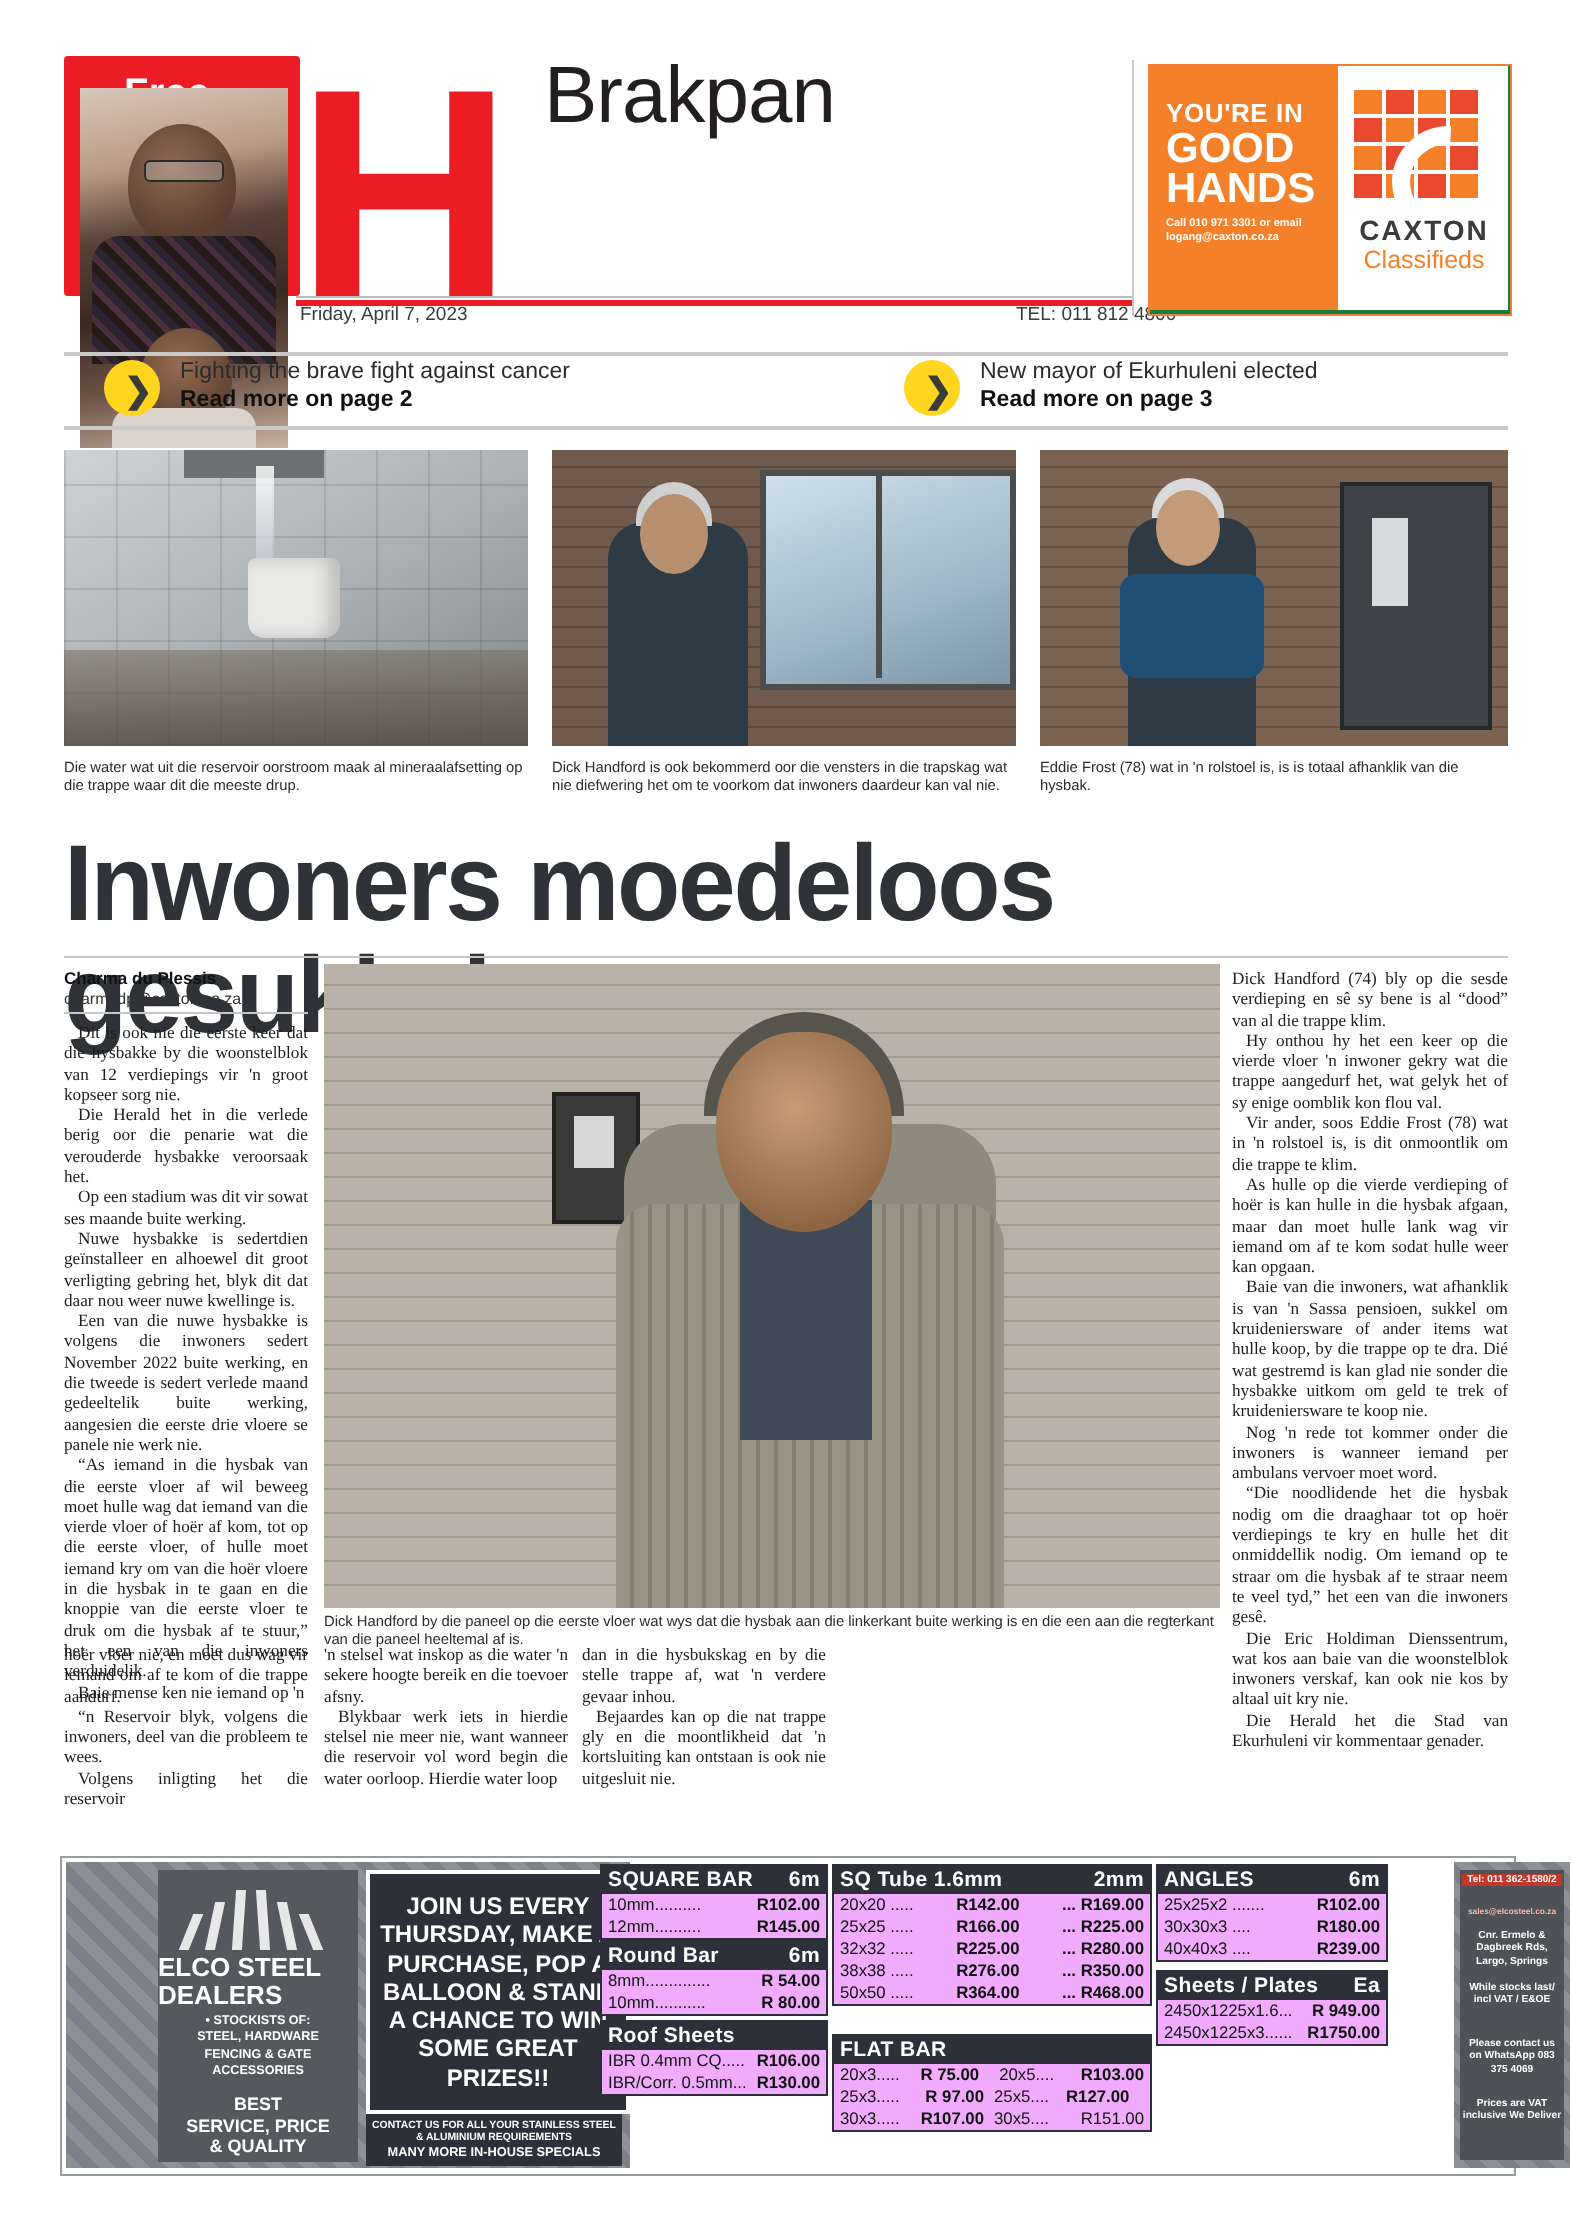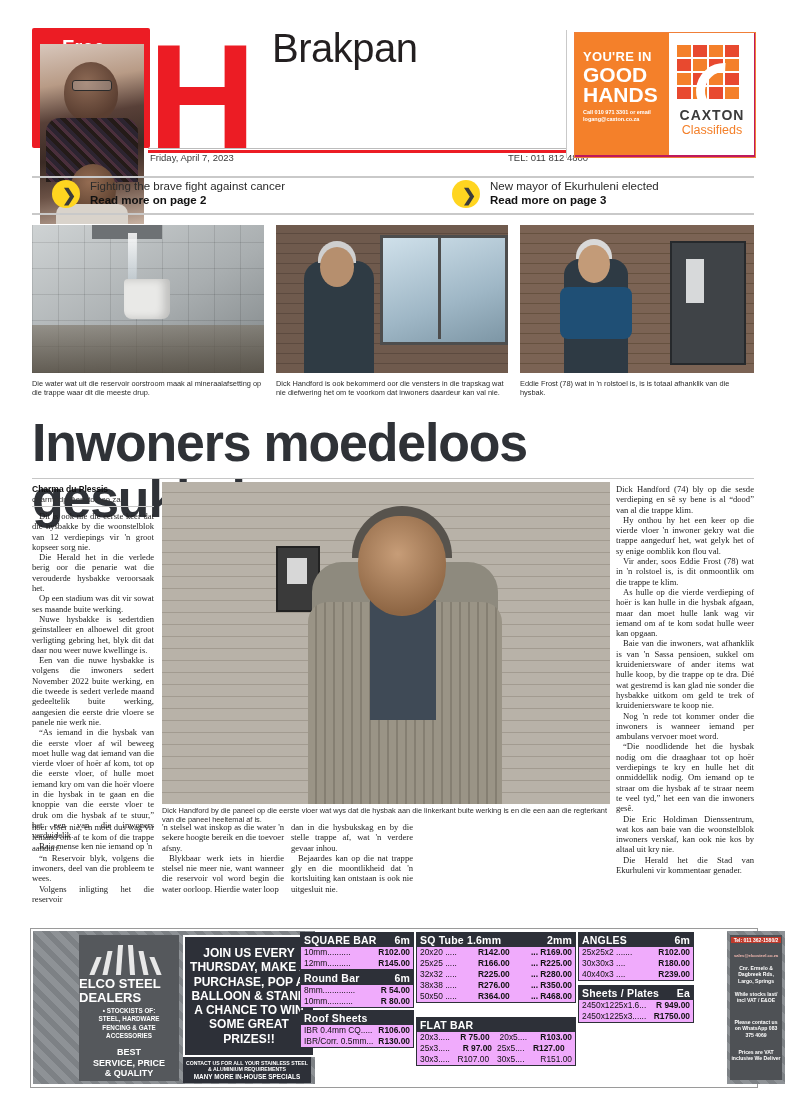--- a/index.html
+++ b/index.html
@@ -31,21 +31,21 @@
     font-family:"Liberation Sans",sans-serif;font-weight:bold;letter-spacing:-6px;}
   .mh-brakpan{position:absolute;left:272px;top:28px;font-size:40px;line-height:40px;color:#231f20;font-weight:normal;letter-spacing:-.5px;}
   .mh-herald{position:absolute;left:236px;top:52px;font-size:104px;line-height:104px;color:#ec1c24;font-weight:bold;letter-spacing:-4px;}
   .mh-rule-red{position:absolute;left:148px;top:150px;width:418px;height:3px;background:#ec1c24;}
   .mh-rule-thin{position:absolute;left:148px;top:148px;width:418px;height:1px;background:#bcbcbc;}
   .mh-date{position:absolute;left:150px;top:152px;font-size:9.5px;color:#3b3b3b;}
   .mh-tel{position:absolute;left:508px;top:152px;font-size:9.5px;color:#3b3b3b;}
   .mh-vline{position:absolute;left:566px;top:30px;width:1px;height:128px;background:#c9c9c9;}
 
   
-  .cax{position:absolute;left:574px;top:32px;width:180px;height:124px;border:1px solid #f07f38;background:#be185d;}
+  .cax{position:absolute;left:574px;top:32px;width:180px;height:124px;border:1px solid #f07f38;background:#15803d;}
   .cax-left{position:absolute;left:0;top:0;width:94px;height:122px;background:#f4802a;}
   .cax-l1{position:absolute;left:8px;top:16px;color:#fff;font-size:13px;font-weight:bold;letter-spacing:.3px;}
   .cax-l2{position:absolute;left:8px;top:32px;color:#fff;font-size:21px;font-weight:bold;line-height:20px;}
   .cax-l3{position:absolute;left:8px;top:52px;color:#fff;font-size:21px;font-weight:bold;line-height:20px;}
   .cax-small{position:absolute;left:8px;top:76px;color:#fff;font-size:5.5px;line-height:7px;width:84px;font-weight:bold;}
   .cax-right{position:absolute;left:94px;top:0;width:85px;height:122px;background:#fff;}
   .cax-grid{position:absolute;left:8px;top:12px;width:64px;height:56px;}
   .cax-grid i{position:absolute;width:14px;height:12px;display:block;}
   .cax-c{position:absolute;left:19px;top:18px;width:38px;height:38px;border:9px solid #fff;border-radius:50%;border-right-color:transparent;transform:rotate(-42deg);}
   .cax-caxton{position:absolute;left:6px;top:74px;width:74px;text-align:center;color:#3b3b3b;font-size:14px;font-weight:bold;letter-spacing:1px;}
@@ -453,21 +453,21 @@
             <span style="width:26%;font-weight:bold;text-align:right">R103.00</span>
           </div>
           <div class="rw3">
             <span style="width:23%">25x3.....</span>
             <span style="width:25%;font-weight:bold;text-align:right">R  97.00</span>
             <span style="width:24%;padding-left:5px">25x5....</span>
             <span style="width:26%;font-weight:bold;text-align:left">R127.00</span>
           </div>
           <div class="rw3">
             <span style="width:23%">30x3.....</span>
-            <span style="width:25%;font-weight:normal;text-align:center">R107.00</span>
+            <span style="width:25%;font-weight:bold;text-align:right">R107.00</span>
             <span style="width:24%;padding-left:5px">30x5....</span>
             <span style="width:26%;font-weight:normal;text-align:right">R151.00</span>
           </div>
         </div>
         <div class="tbl" style="left: 547px; top: 3px; width: 114px;">
           <div class="hd">
             <span>ANGLES</span>
             <span>6m</span>
           </div>
           <div class="rw">

